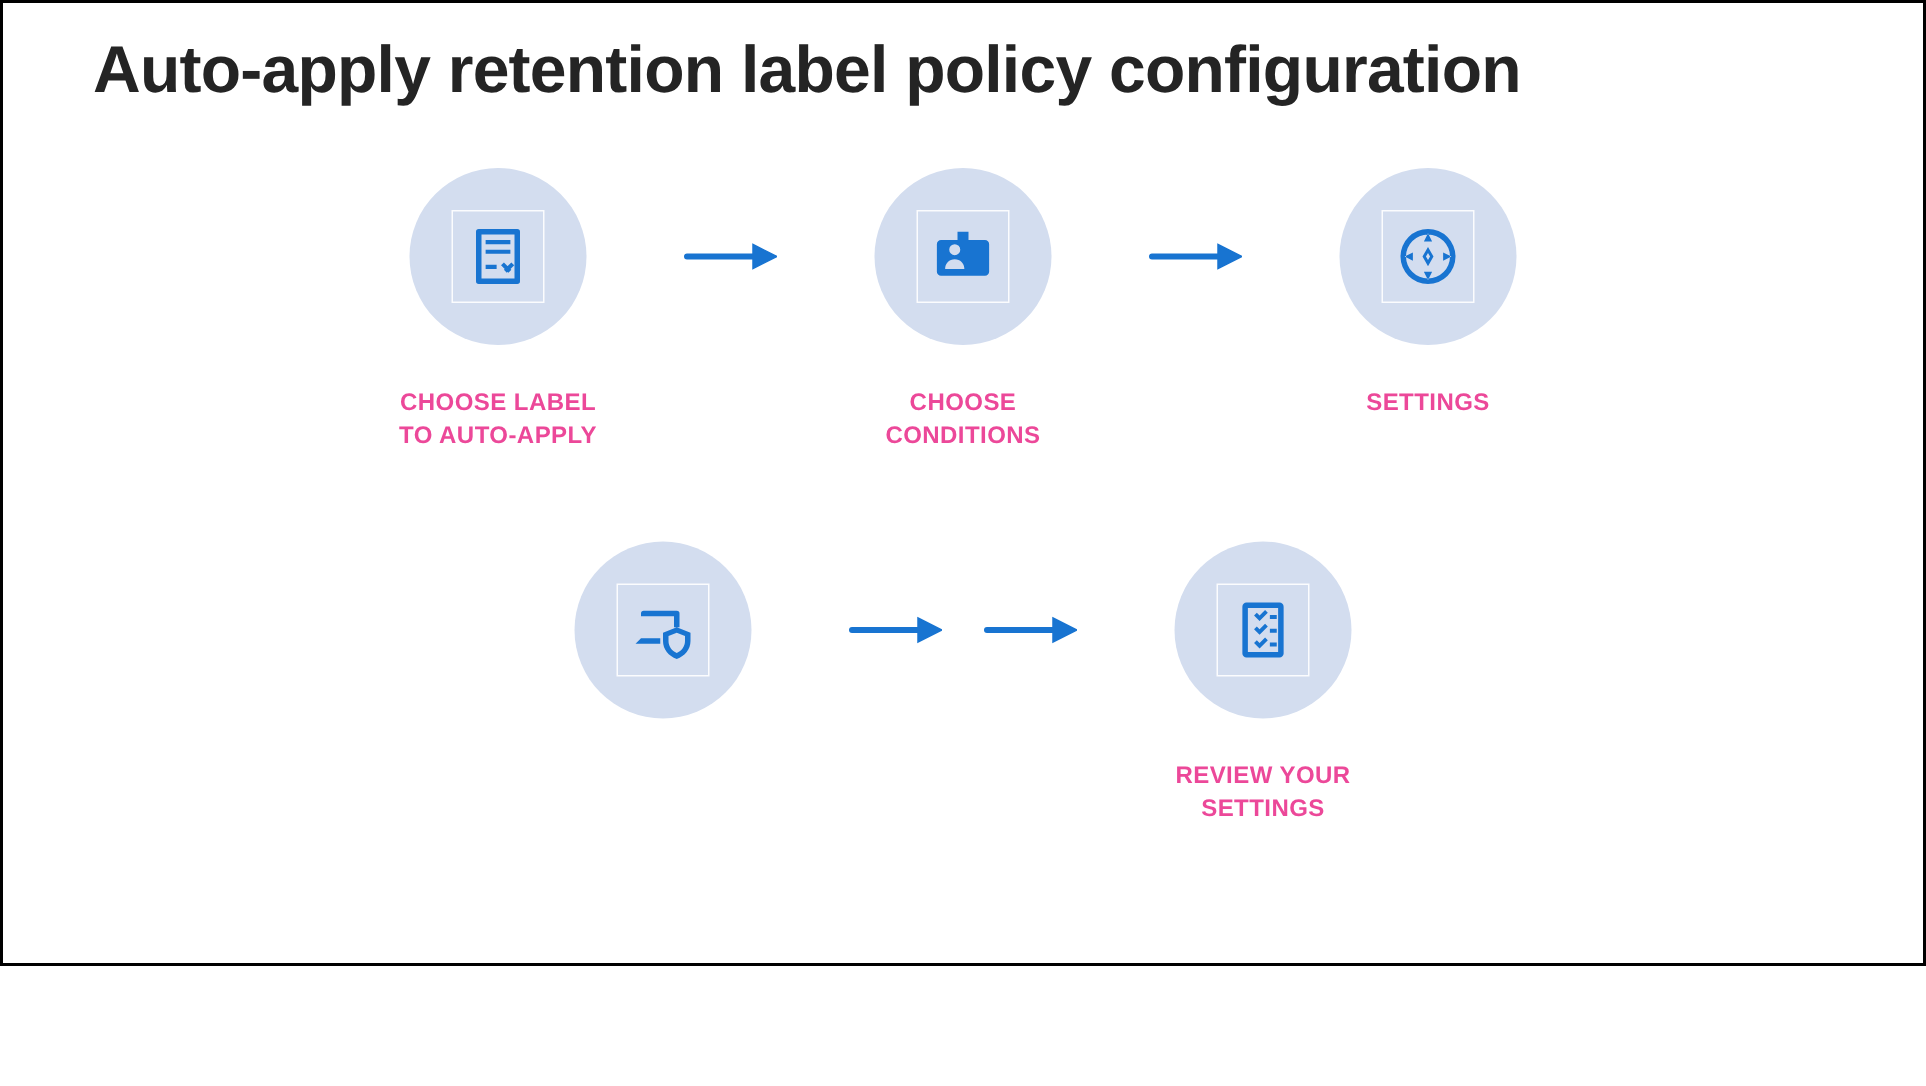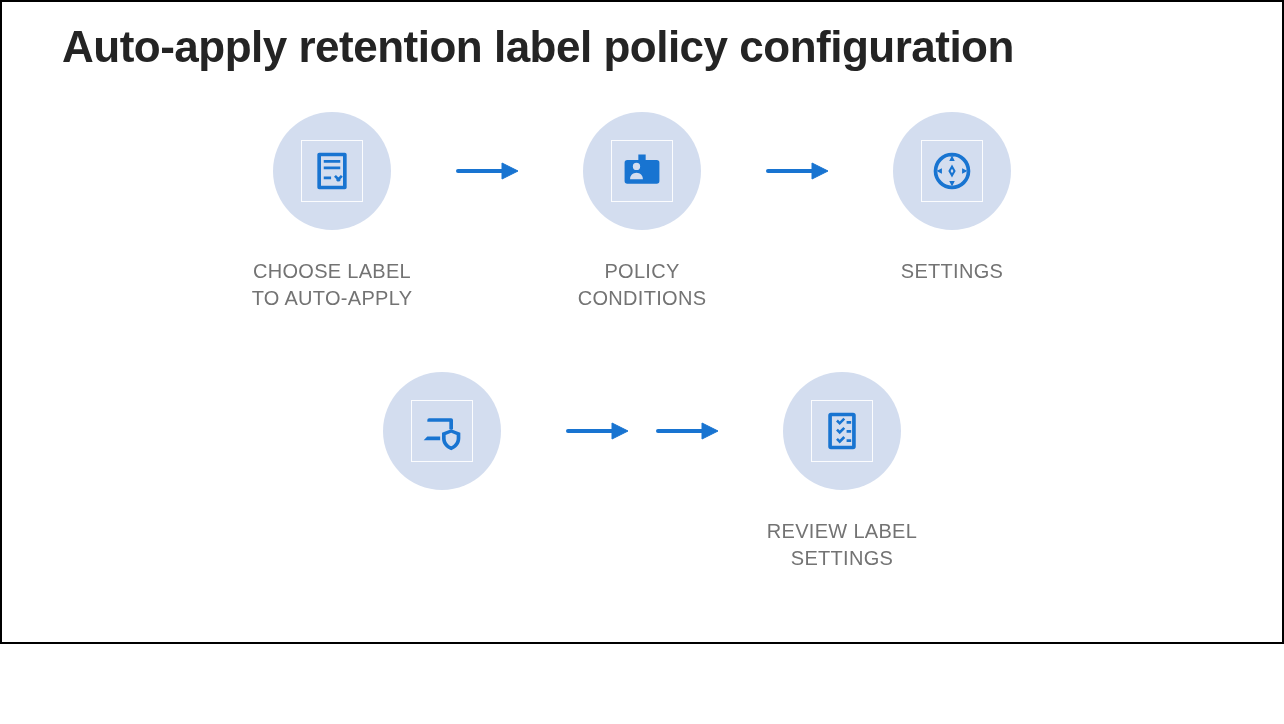--- a/index.html
+++ b/index.html
@@ -58,24 +58,24 @@
   display: flex;
   align-items: center;
   justify-content: center;
 }
 .icon-box svg {
   width: 44px;
   height: 44px;
   fill: #1874d1;
 }
 .step-label {
-  font-size: 20px;
-  font-weight: 400;
+  font-size: 16px;
+  font-weight: 700;
   line-height: 1.35;
-  color: #737373;
+  color: #ec4899;
   letter-spacing: 0.3px;
   white-space: pre-line;
 }
 .arrow {
   width: 70px;
   display: flex;
   align-items: center;
   justify-content: center;
   height: 118px;
 }
@@ -115,21 +115,21 @@
       </div>
 
       <div class="step">
         <div class="badge">
           <div class="icon-box">
             <svg viewBox="0 0 48 48">
                 <path d="M8 12h32a3 3 0 0 1 3 3v20a3 3 0 0 1-3 3H8a3 3 0 0 1-3-3V15a3 3 0 0 1 3-3zm10 3a4 4 0 1 0 0 8 4 4 0 0 0 0-8zm-7 18h14c0-4-3-7-7-7s-7 3-7 7zM27 20h12v3H27v-3zm0 7h12v3H27v-3zM20 6h8v6h-8V6z"></path>
               </svg>
           </div>
         </div>
-        <div class="step-label">POLICY
+        <div class="step-label">CHOOSE
 CONDITIONS</div>
       </div>
 
       <div class="arrow">
         <svg width="62" height="20" viewBox="0 0 62 20">
             <line x1="2" y1="10" x2="48" y2="10" stroke-width="4" stroke-linecap="round"></line>
             <polygon points="46,2 62,10 46,18"></polygon>
           </svg>
       </div>
 
@@ -174,20 +174,20 @@
       </div>
 
       <div class="step">
         <div class="badge">
           <div class="icon-box">
             <svg viewBox="0 0 48 48">
                 <path d="M12 4h24a3 3 0 0 1 3 3v34a3 3 0 0 1-3 3H12a3 3 0 0 1-3-3V7a3 3 0 0 1 3-3zm1 4v32h22V8H13zm4.5 5.5 2-2 2 2 4-4 2 2-6 6-4-4zm0 10 2-2 2 2 4-4 2 2-6 6-4-4zm0 10 2-2 2 2 4-4 2 2-6 6-4-4zM29 13h5v3h-5v-3zm0 10h5v3h-5v-3zm0 10h5v3h-5v-3z"></path>
               </svg>
           </div>
         </div>
-        <div class="step-label">REVIEW LABEL
+        <div class="step-label">REVIEW YOUR
 SETTINGS</div>
       </div>
 
     </div>
 
   </div>
 </div>
 
 </body></html>

